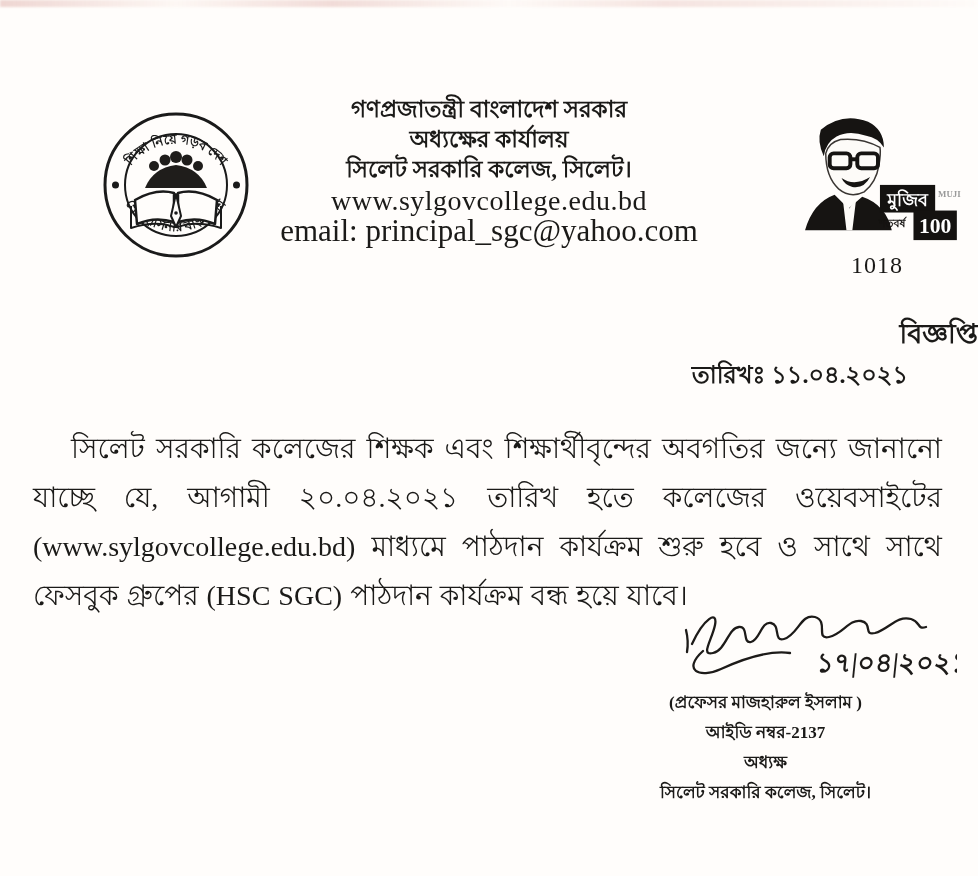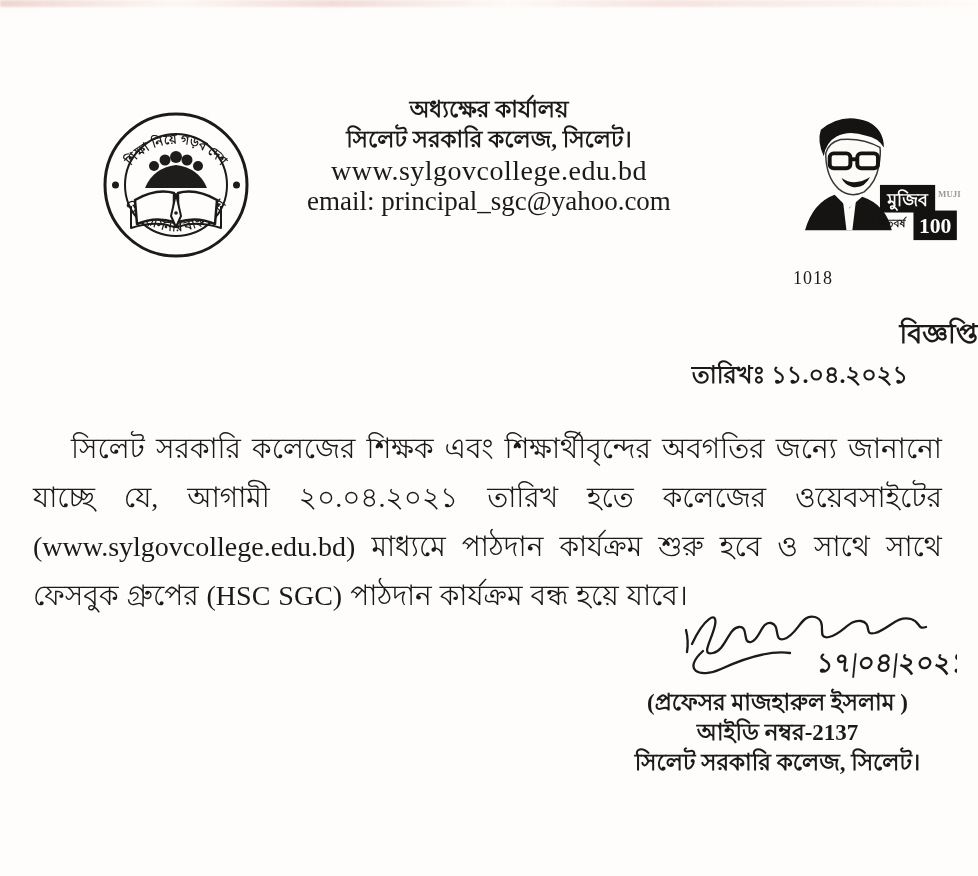--- a/index.html
+++ b/index.html
@@ -15,44 +15,44 @@
       rgba(205,135,125,.28) 34%, rgba(245,225,218,.10) 52%,
       rgba(210,140,130,.22) 68%, rgba(250,235,230,.08) 100%);
     filter:blur(1px);
   }
   
   .letterhead-text{
     position:absolute;left:0;right:0;top:95px;text-align:center;
   }
   .lh-bn{font-size:23px;font-weight:600;line-height:30px;}
   .lh-web{font-size:28px;line-height:31px;letter-spacing:.5px;}
-  .lh-email{font-size:27px;line-height:30px;}
+  .lh-email{font-size:31px;line-height:30px;}
   .lh-phone{font-size:22px;font-weight:600;line-height:30px;}
   .seal-wrap{position:absolute;left:101px;top:110px;width:150px;height:150px;}
   .mujib-wrap{position:absolute;left:793px;top:110px;width:168px;}
-  .mujib-num{margin-top:16px;font-size:18px;letter-spacing:1px;}
+  .mujib-num{margin-top:0;text-align:center;font-size:24px;letter-spacing:1px;}
   
   .notice-title{
     position:absolute;left:0;right:0;top:313px;text-align:right;
     font-size:27px;font-weight:600;
   }
   .notice-date{
     position:absolute;right:70px;top:356px;
     font-size:24px;font-weight:600;font-family:Liberation Serif, serif;
   }
   .notice-body{
     position:absolute;left:33px;right:36px;top:396px;
     font-size:28px;font-weight:500;line-height:49px;
     text-align:justify;text-indent:38px;word-spacing:1px;
   }
   
   .sig-svg{position:absolute;left:672px;top:592px;width:285px;height:92px;}
   .signatory{
-    position:absolute;right:48px;top:688px;width:305px;
-    text-align:center;font-size:23px;font-weight:600;line-height:30px;
+    position:absolute;right:60px;top:688px;width:305px;
+    text-align:center;font-size:17px;font-weight:600;line-height:30px;
   }
   .signatory .sig-name{font-weight:700;}
   svg text{font-family:"Liberation Serif","DejaVu Serif",serif;}
 </style>
 </head>
 <body>
 
 <div class="scan-edge"></div>
 
 <div class="seal-wrap">
@@ -85,20 +85,21 @@
       <path d="M34,90 Q55,78 73,83 L73,112 Q54,106 36,114 Z"></path>
       <path d="M116,90 Q95,78 77,83 L77,112 Q96,106 114,114 Z"></path>
       <path d="M30,96 L30,118 Q55,110 73,117 L77,117 Q95,110 120,118 L120,96" fill="none" stroke-width="2"></path>
       <path d="M75,84 L70,106 L75,117 L80,106 Z" stroke-width="2"></path>
       <circle cx="75" cy="103" r="1.8" fill="#1a1a1a" stroke="none"></circle>
     </g>
   </svg>
 </div>
 
 <div class="letterhead-text">
+  <div class="lh-bn">গণপ্রজাতন্ত্রী বাংলাদেশ সরকার</div>
   <div class="lh-bn">অধ্যক্ষের কার্যালয়</div>
   <div class="lh-bn">সিলেট সরকারি কলেজ, সিলেট।</div>
   <div class="lh-web">www.sylgovcollege.edu.bd</div>
   <div class="lh-email">email: principal_sgc@yahoo.com</div>
 </div>
 
 <div class="mujib-wrap">
   <svg viewBox="0 0 170 140" width="168" height="138">
 
     <path d="M28,20 Q50,2 76,12 Q92,20 92,38 Q86,28 74,26 Q56,20 44,27 Q33,33 31,47 Q24,32 28,20 Z" fill="#161412"></path>
@@ -135,14 +136,15 @@
     <path d="M20,52 C32,26 46,18 43,33 C40,48 28,64 41,61 C54,58 56,36 67,35 C77,34 70,52 79,50 C88,48 89,29 99,31 C109,33 101,50 112,47 C126,43 129,21 143,25 C157,29 143,48 157,45 C171,42 177,27 189,29 C201,31 191,44 203,41 C217,37 225,23 239,27 C249,30 245,38 254,35"></path>
     <path d="M31,59 C10,78 27,87 49,77 C71,67 97,58 118,61"></path>
     <path d="M14,38 C16,46 16,54 15,60"></path>
   </g>
   <text x="152" y="80" font-size="27" fill="#1d1b19" transform="skewX(-6)" font-weight="600">১৭|০৪|২০২১</text>
 </svg>
 
 <div class="signatory">
   <div class="sig-name">(প্রফেসর মাজহারুল ইসলাম )</div>
   <div>আইডি নম্বর-2137</div>
+  <div>অধ্যক্ষ</div>
   <div>সিলেট সরকারি কলেজ, সিলেট।</div>
 </div>
 
 </body></html>

